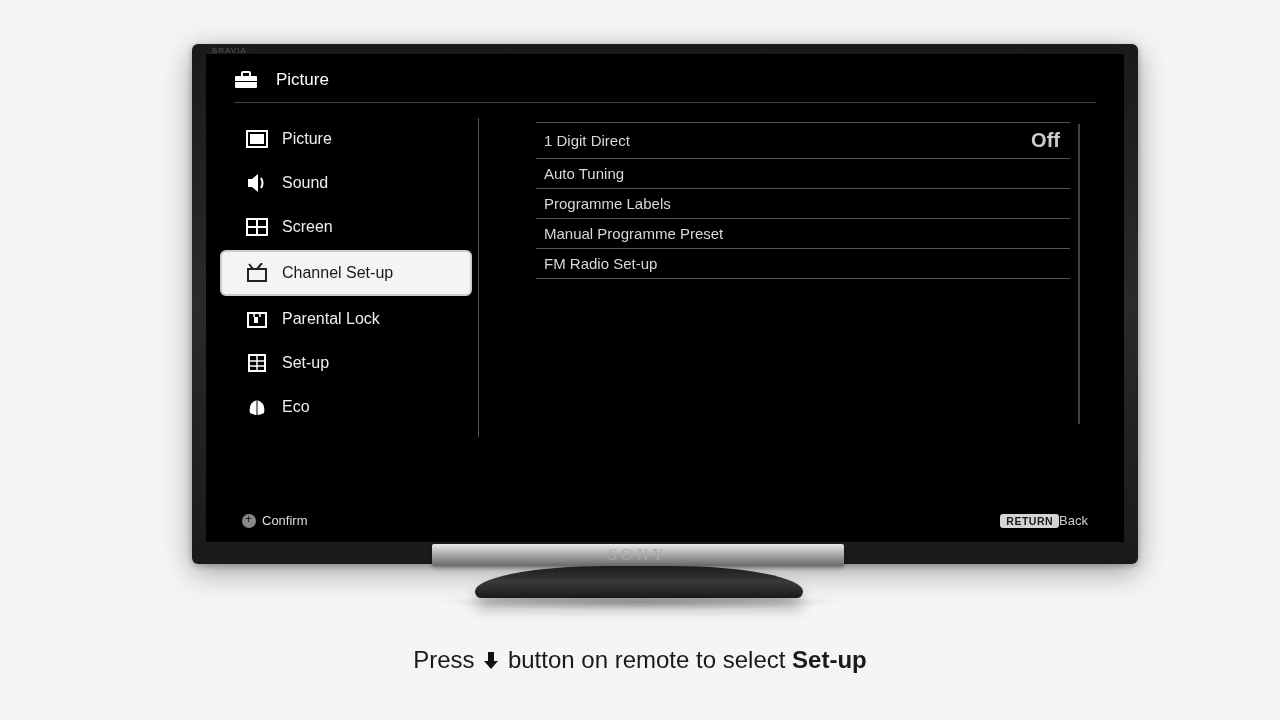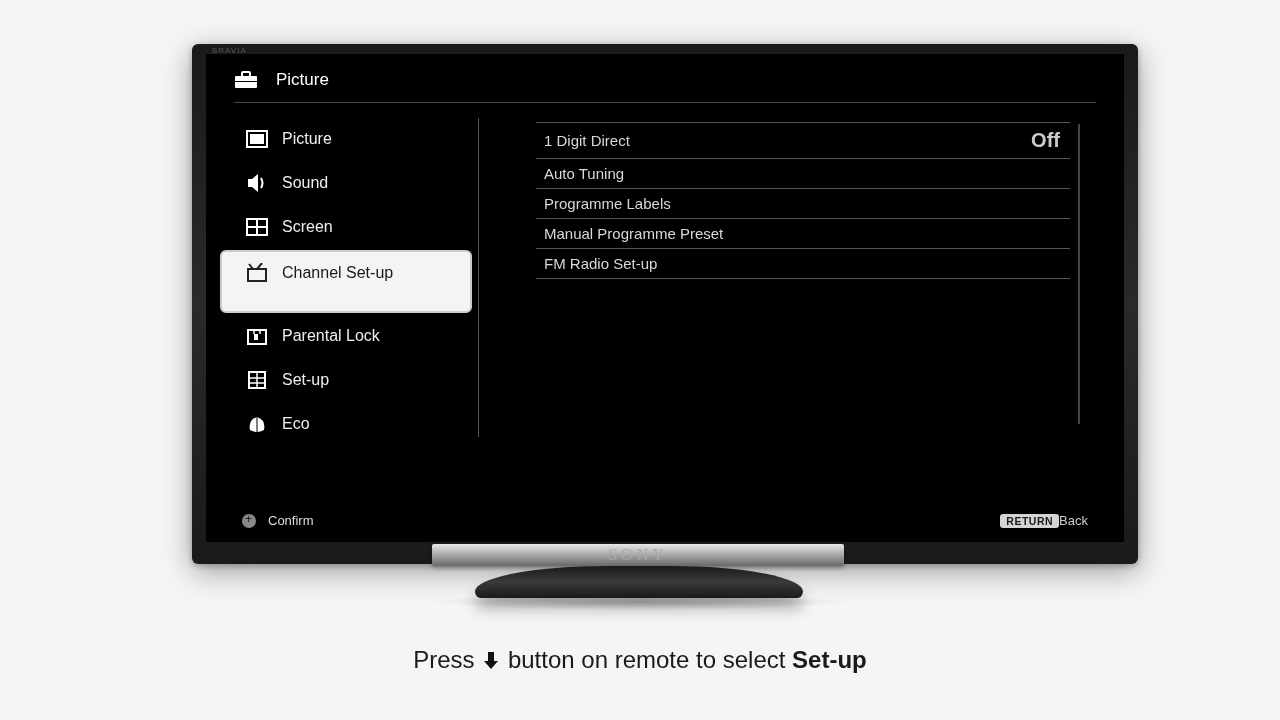--- a/index.html
+++ b/index.html
@@ -85,21 +85,21 @@
       color: #eee;
       font-size: 16px;
       cursor: pointer;
       border-radius: 6px;
       margin: 2px 0;
     }
     .sidebar-item.selected {
       background: #f4f4f4;
       color: #1a1a1a;
       border: 2px solid #ccc;
-      padding: 10px 12px 27px 24px;
+      padding: 10px 12px 10px 24px;
     }
     .sidebar-item .menu-icon {
       width: 22px; height: 22px;
       display: flex; align-items: center; justify-content: center;
       flex-shrink: 0;
     }
     
     
     .vdivider {
       position: absolute;
@@ -145,21 +145,21 @@
     .footer {
       position: absolute;
       bottom: 14px;
       left: 36px;
       right: 36px;
       display: flex;
       justify-content: space-between;
       align-items: center;
     }
     .confirm-group {
-      display: flex; align-items: center; gap: 12px;
+      display: flex; align-items: center; gap: 6px;
       color: #ddd; font-size: 13px;
     }
     .confirm-icon {
       width: 14px; height: 14px; border-radius: 50%;
       background: #888; position: relative;
     }
     .confirm-icon::after {
       content: '+'; position: absolute; top: -2px; left: 3px;
       font-size: 12px; color: #222;
     }

